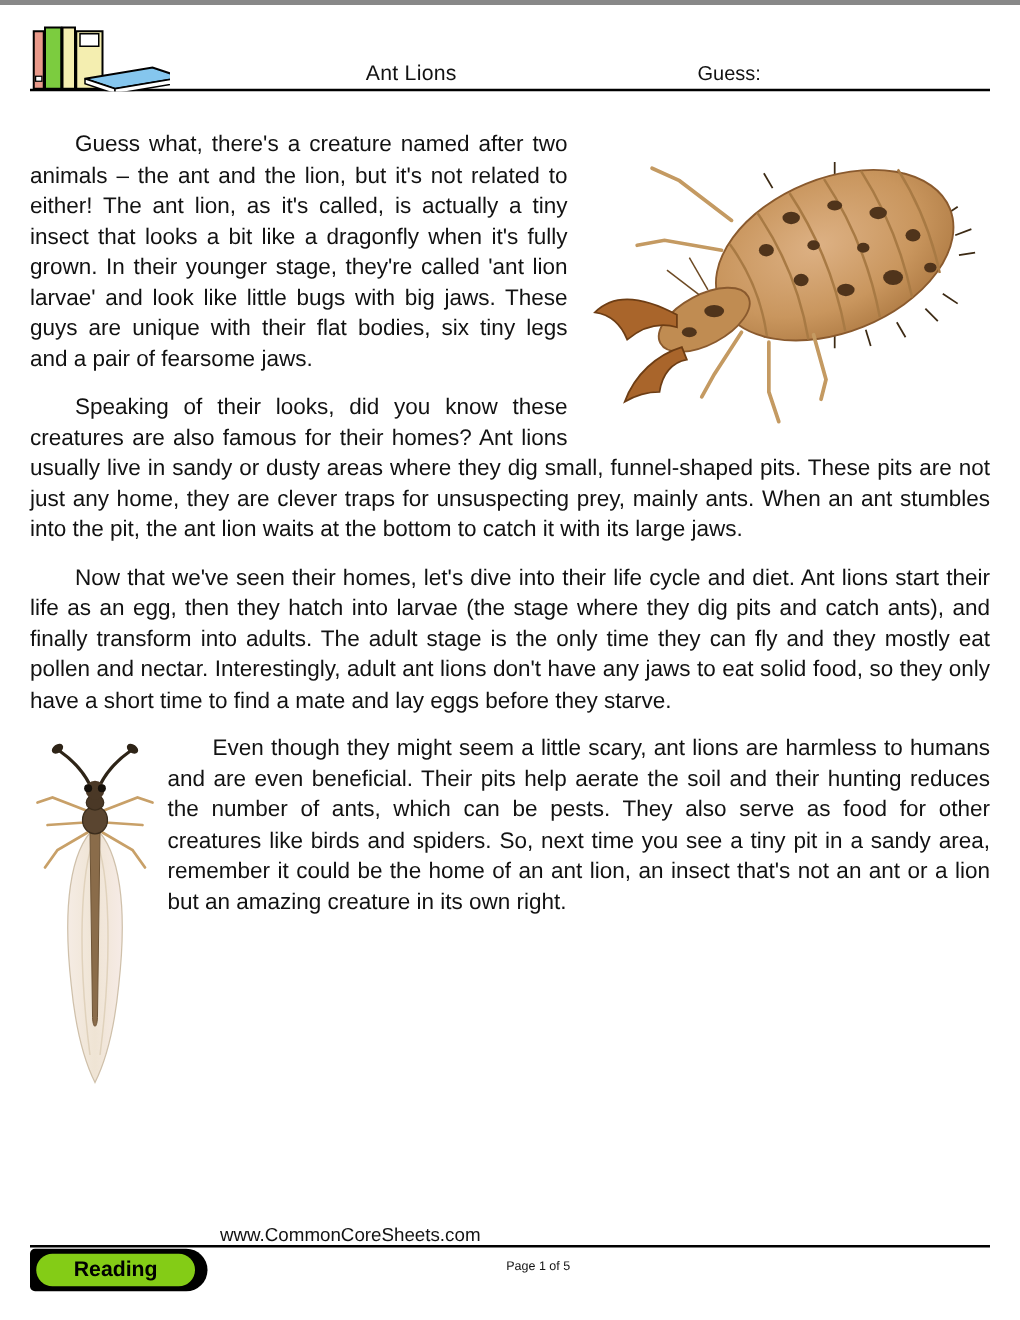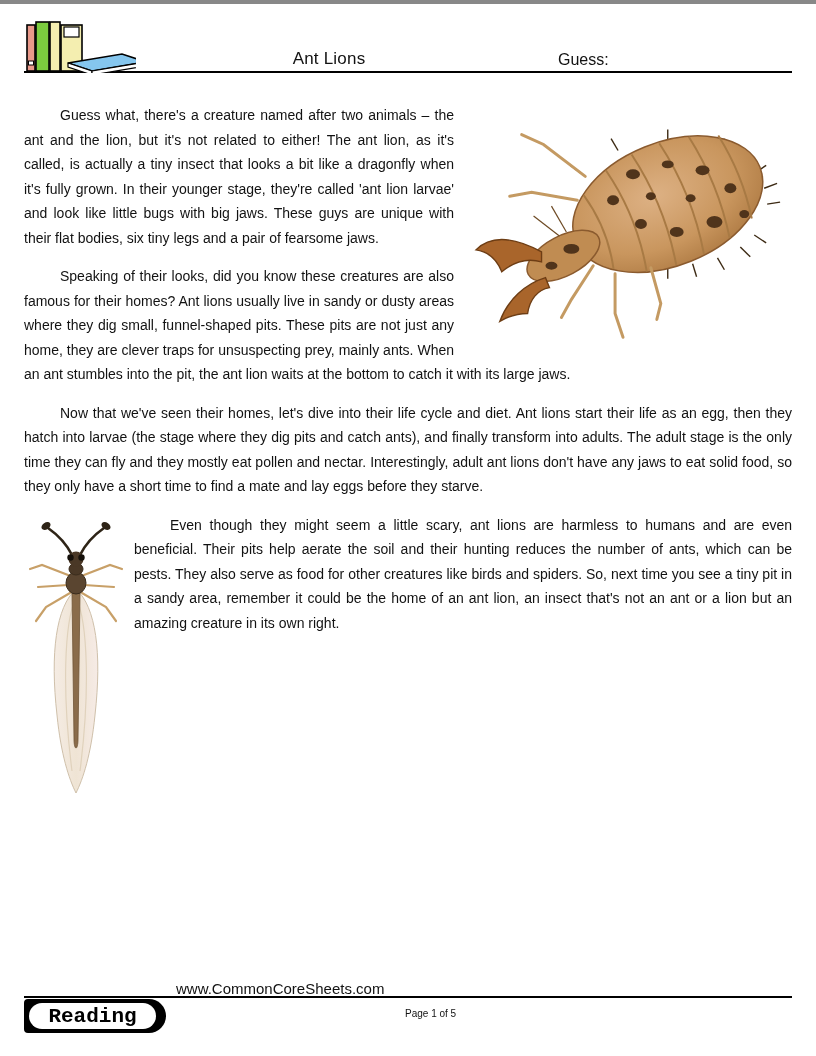--- a/index.html
+++ b/index.html
@@ -10,35 +10,35 @@
   }
   
   .header { position:absolute; left:24px; top:0; width:768px; height:67px;
             border-bottom:2.5px solid #000; }
   .logo { position:absolute; left:0; bottom:-2px; width:112px; height:56px; }
   .title { position:absolute; left:230px; width:150px; bottom:2px;
            text-align:center; font-size:17px; letter-spacing:.2px; }
   .name-label { position:absolute; left:534px; bottom:2px; font-size:16px; }
   
   .content { position:absolute; top:68px; left:24px; width:768px;
-             padding-top:31px; font-size:14px; line-height:24.5px;
+             padding-top:31px; font-size:18px; line-height:24.5px;
              text-align:justify; }
   .content p { margin:0 0 14px 0; text-indent:36px; }
   .float-larva { float:right; width:328px; height:252px; margin:0 0 4px 10px; }
   .float-adult { float:left; width:104px; height:288px; margin:0 6px 0 0; }
   .float-larva svg, .float-adult svg, .logo svg { width:100%; height:100%; display:block; }
   
   .footer-line { position:absolute; left:24px; width:768px; top:992px;
                  border-top:2.5px solid #000; }
   .badge { position:absolute; left:24px; top:995px; width:142px; height:34px;
            background:#000; border-radius:4px 17px 17px 4px; }
   .badge-inner { position:absolute; left:5px; top:4px; right:10px; bottom:4px;
-                 background:#ffffff; border-radius:13px; display:flex;
+                 background:#84cc16; border-radius:13px; display:flex;
                  align-items:center; justify-content:center;
-                 font-weight:bold; font-size:21px; color:#000;font-family:Liberation Mono, monospace; }
+                 font-weight:bold; font-size:17px; color:#000; }
   .site { position:absolute; left:176px; top:976px; font-size:15px; }
   .pageinfo { position:absolute; left:405px; top:1004px; font-size:10px; }
 </style>
 </head>
 <body>
 
 <div class="page">
 
   <div class="header">
     <div class="logo">

